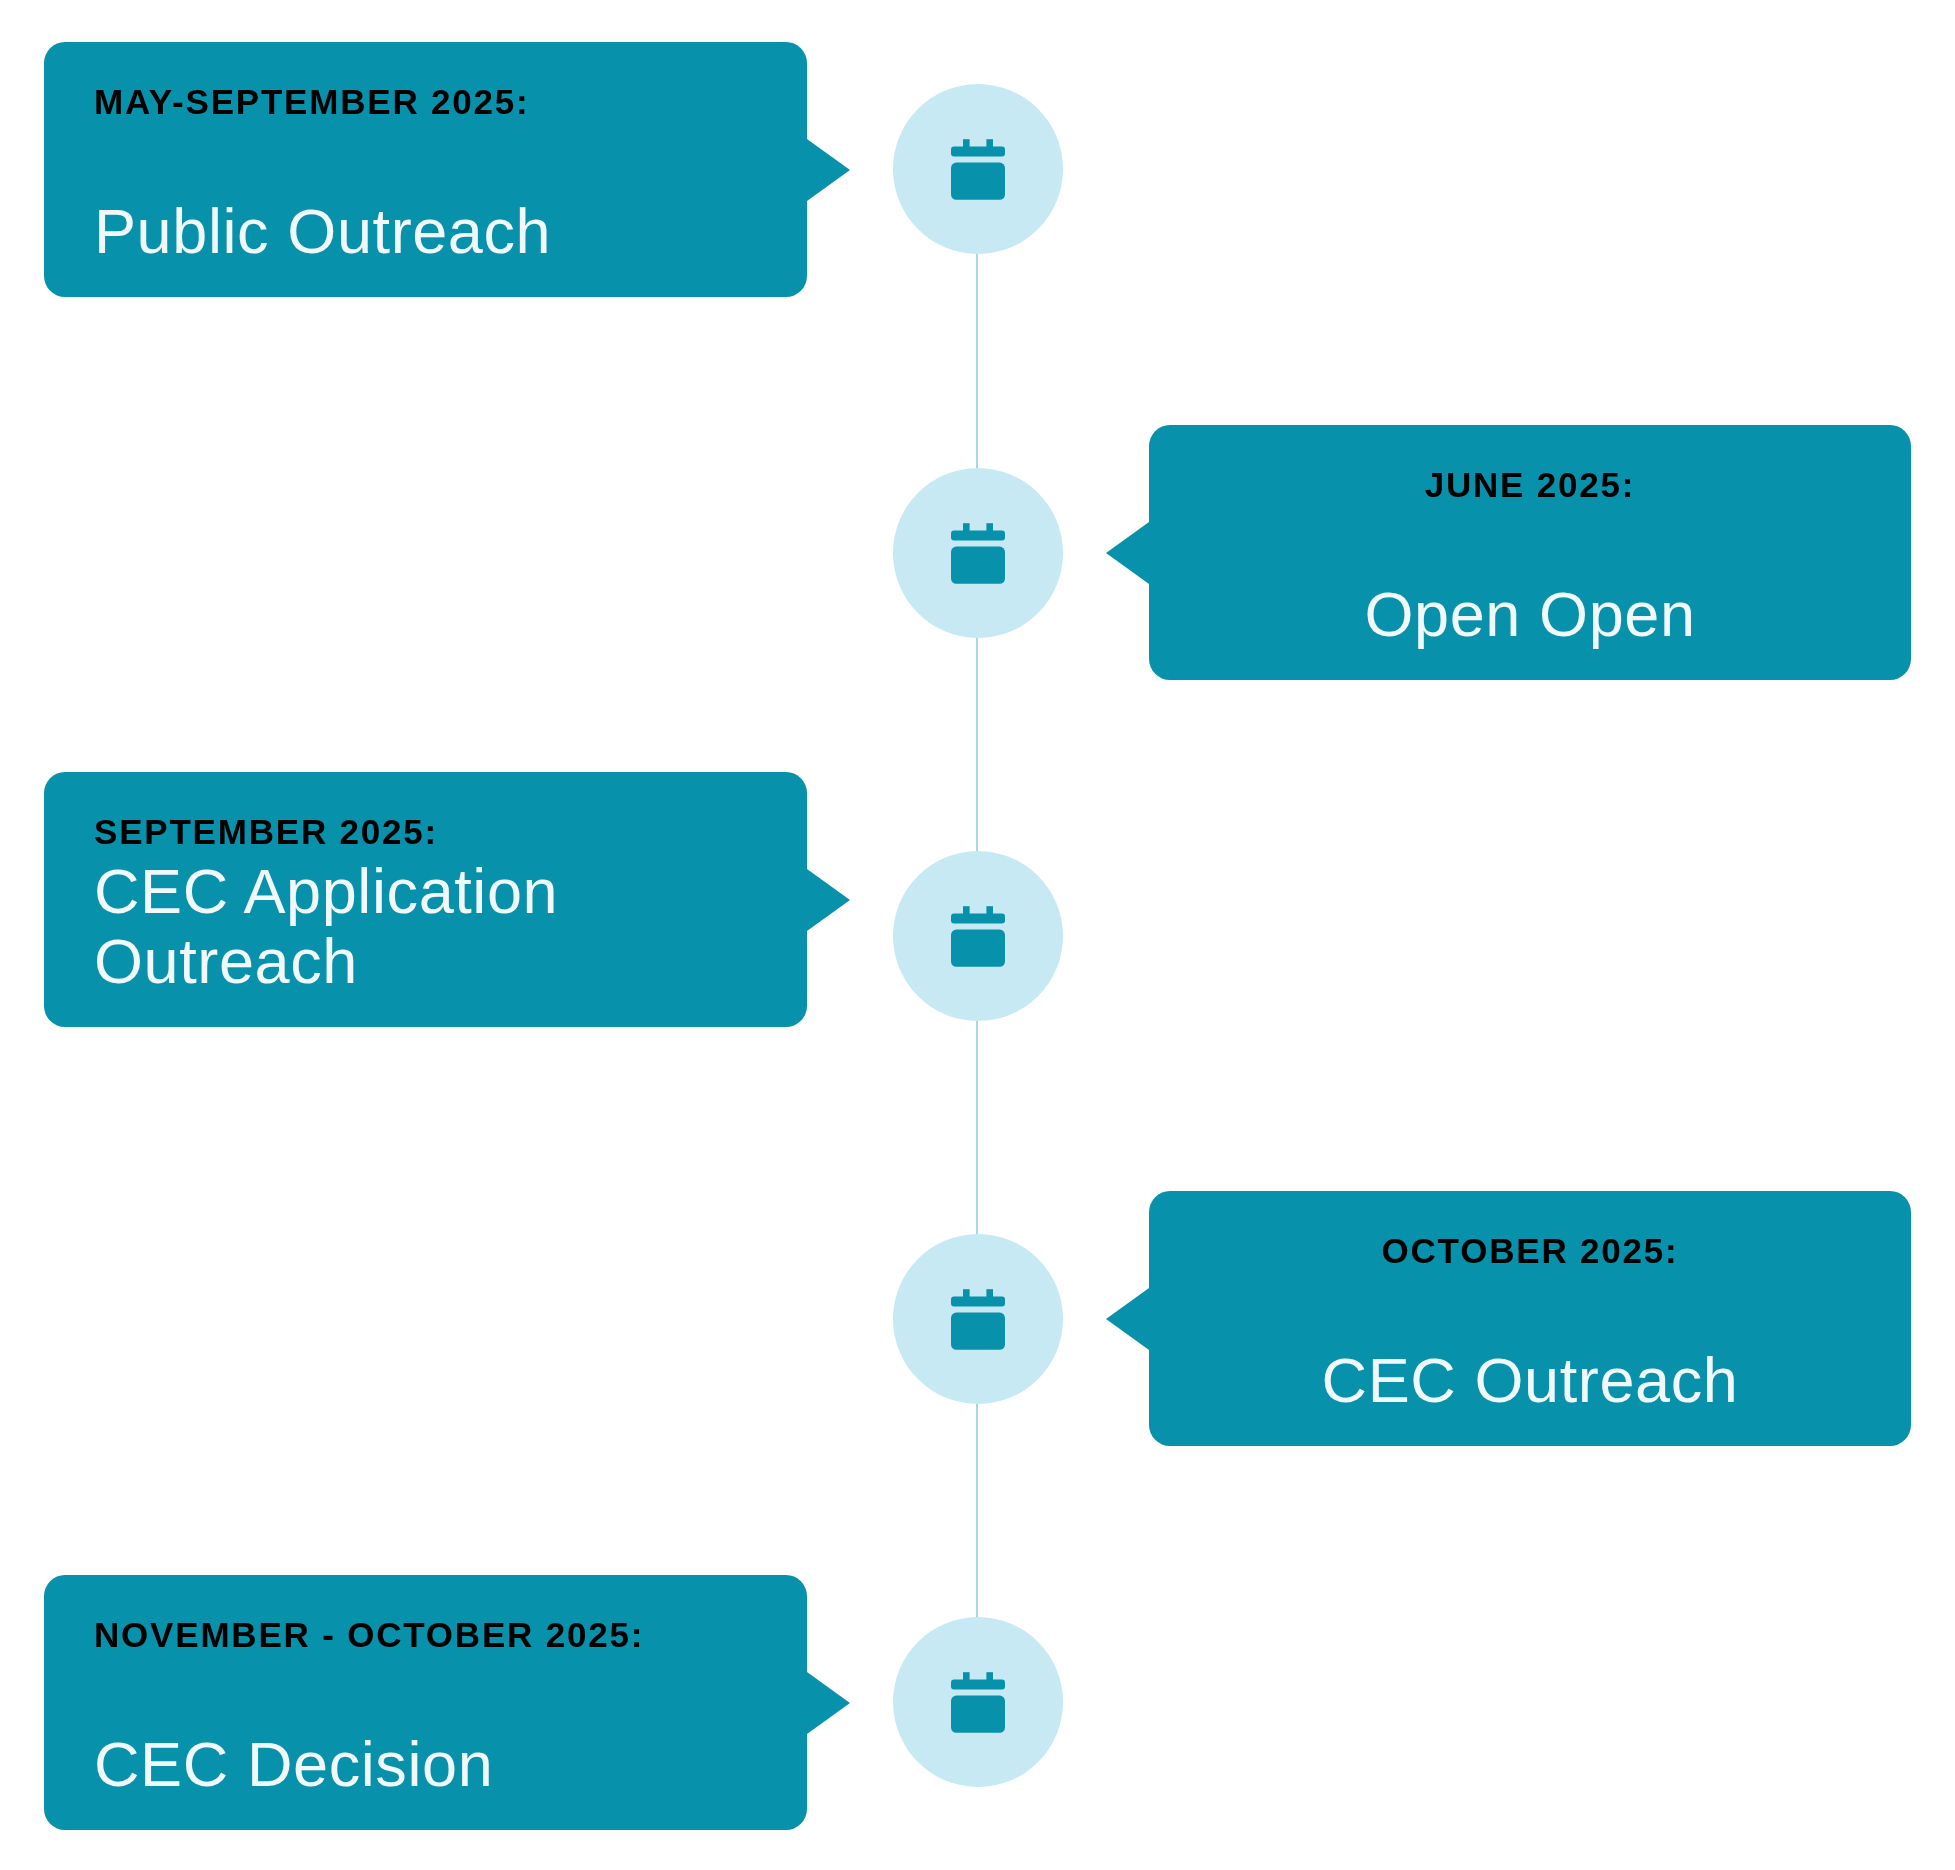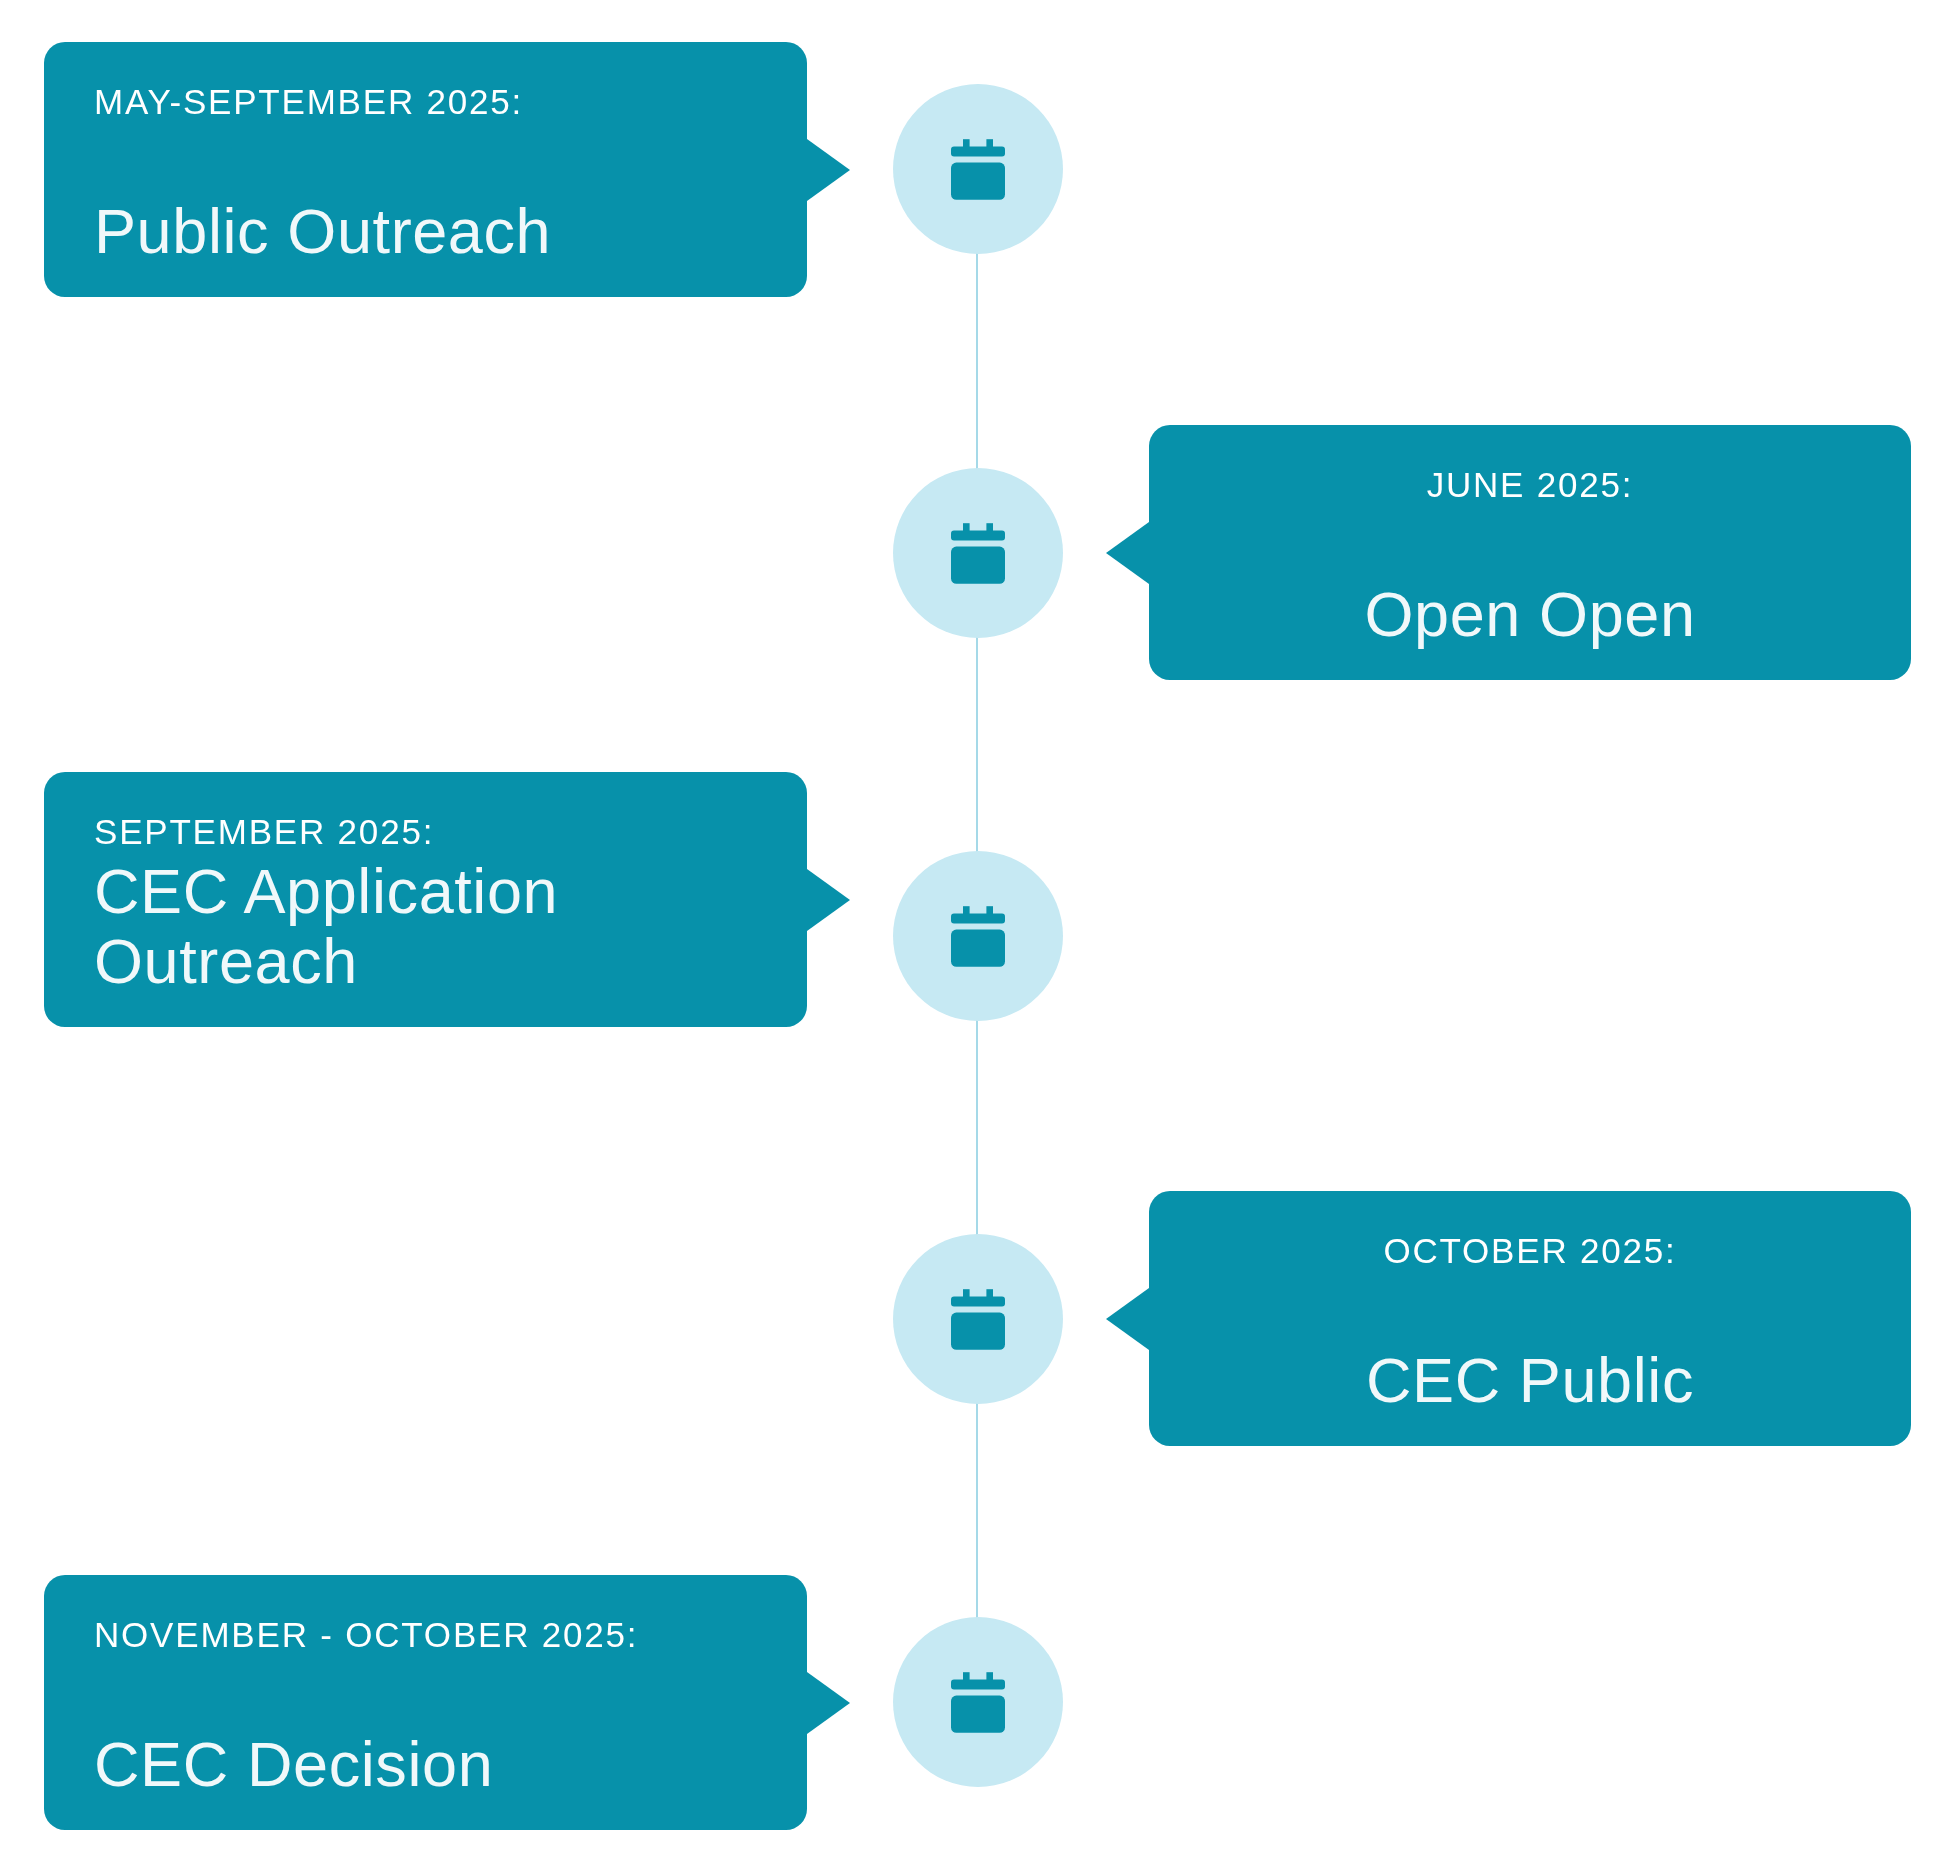--- a/index.html
+++ b/index.html
@@ -74,22 +74,22 @@
   }
   .card.left .arrow {
     left: 100%;
     border-left: 43px solid #0791aa;
   }
   .card.right .arrow {
     right: 100%;
     border-right: 43px solid #0791aa;
   }
   .date-label {
-    color: #ffffff;
-    font-weight: normal;
+    color: #000000;
+    font-weight: bold;
     font-size: 35px;
     letter-spacing: 1.8px;
     line-height: 1.1;
   }
   .event-title {
     color: #f0f8fa;
     font-weight: 400;
     font-size: 63px;
     letter-spacing: 0.6px;
     line-height: 1.1;
@@ -156,21 +156,21 @@
   </div>
 
   <div class="card left c3">
     <div class="date-label">SEPTEMBER 2025:</div>
     <div class="event-title">CEC Application Outreach</div>
     <div class="arrow"></div>
   </div>
 
   <div class="card right c4">
     <div class="date-label">OCTOBER 2025:</div>
-    <div class="event-title">CEC Public</div>
+    <div class="event-title">CEC Outreach</div>
     <div class="arrow"></div>
   </div>
 
   <div class="card left c5">
     <div class="date-label">NOVEMBER - OCTOBER 2025:</div>
     <div class="event-title">CEC Decision</div>
     <div class="arrow"></div>
   </div>
 
 </div>

